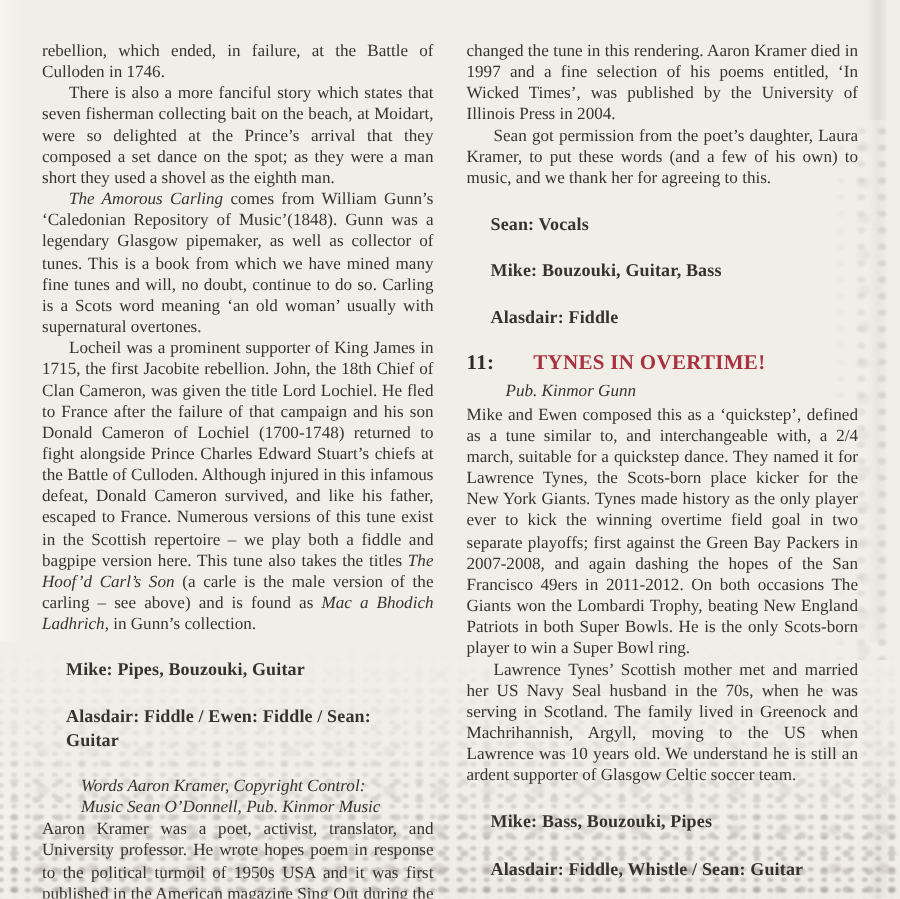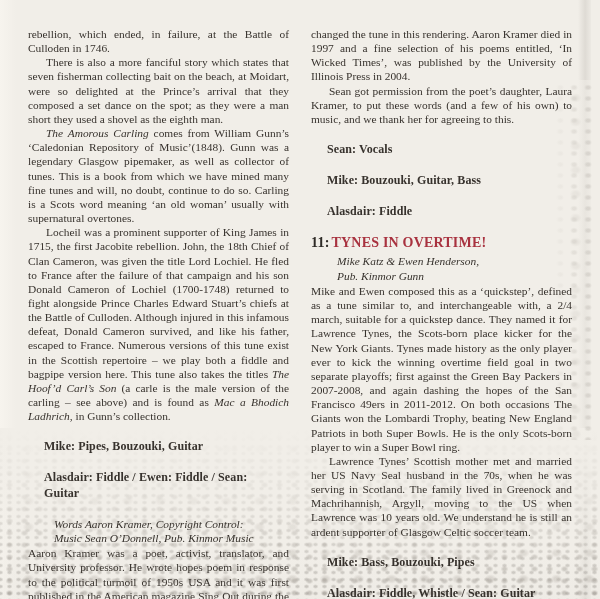--- a/index.html
+++ b/index.html
@@ -63,21 +63,21 @@
   .it { font-style:italic; }
 
   .credit {
     margin:16px; font-weight:bold; font-size:12px; line-height:15.1px; text-align:left;
     letter-spacing:0.1px;
   }
   .heading {
     margin:11px 0 3px 0; font-size:14px; line-height:16px; font-weight:bold;
     letter-spacing:0.2px; text-align:left;
   }
-  .heading .num { color:#2e2a26; margin-right:2px; }
+  .heading .num { color:#2e2a26; margin-right:26px; }
   .heading .title { color:#a8323f; }
   .subcredit {
     margin:0 0 0 26px; font-style:italic; font-size:11.4px; line-height:14.3px;
     text-align:left;
   }
   .subcredit + .para { margin-top:1px; }
 </style>
 </head>
 <body>
 
@@ -97,20 +97,19 @@
     <p class="subcredit">Music Sean O’Donnell, Pub. Kinmor Music</p>
     <p class="para"><span>Aaron Kramer was a poet, activist, translator, and University professor. He wrote hopes poem in response to the political turmoil of 1950s USA and it was first published in the American magazine Sing Out during the 1960s although with a different melody. Sean has</span></p>
   </div>
 <div id="col-right" class="col">
     <p class="para"><span>changed the tune in this rendering. Aaron Kramer died in 1997 and a fine selection of his poems entitled, ‘In Wicked Times’, was published by the University of Illinois Press in 2004.</span></p>
     <p class="para indent"><span>Sean got permission from the poet’s daughter, Laura Kramer, to put these words (and a few of his own) to music, and we thank her for agreeing to this.</span></p>
     <p class="credit">Sean: Vocals</p>
     <p class="credit">Mike: Bouzouki, Guitar, Bass</p>
     <p class="credit">Alasdair: Fiddle</p>
     <h2 class="heading"><span class="num">11:</span><span class="title" style="color: rgb(168, 50, 63);">TYNES IN OVERTIME!</span></h2>
-    <p class="subcredit">Mike Katz &amp; Ewen Henderson,</p>
     <p class="subcredit">Pub. Kinmor Gunn</p>
     <p class="para"><span>Mike and Ewen composed this as a ‘quickstep’, defined as a tune similar to, and interchangeable with, a 2/4 march, suitable for a quickstep dance. They named it for Lawrence Tynes, the Scots-born place kicker for the New York Giants. Tynes made history as the only player ever to kick the winning overtime field goal in two separate playoffs; first against the Green Bay Packers in 2007-2008, and again dashing the hopes of the San Francisco 49ers in 2011-2012. On both occasions The Giants won the Lombardi Trophy, beating New England Patriots in both Super Bowls. He is the only Scots-born player to win a Super Bowl ring.</span></p>
     <p class="para indent"><span>Lawrence Tynes’ Scottish mother met and married her US Navy Seal husband in the 70s, when he was serving in Scotland. The family lived in Greenock and Machrihannish, Argyll, moving to the US when Lawrence was 10 years old. We understand he is still an ardent supporter of Glasgow Celtic soccer team.</span></p>
     <p class="credit">Mike: Bass, Bouzouki, Pipes</p>
     <p class="credit">Alasdair: Fiddle, Whistle / Sean: Guitar</p>
     <p class="credit">Robin Morton: Bodhran &amp; bass drum</p>
   </div>
 
 </body></html>

